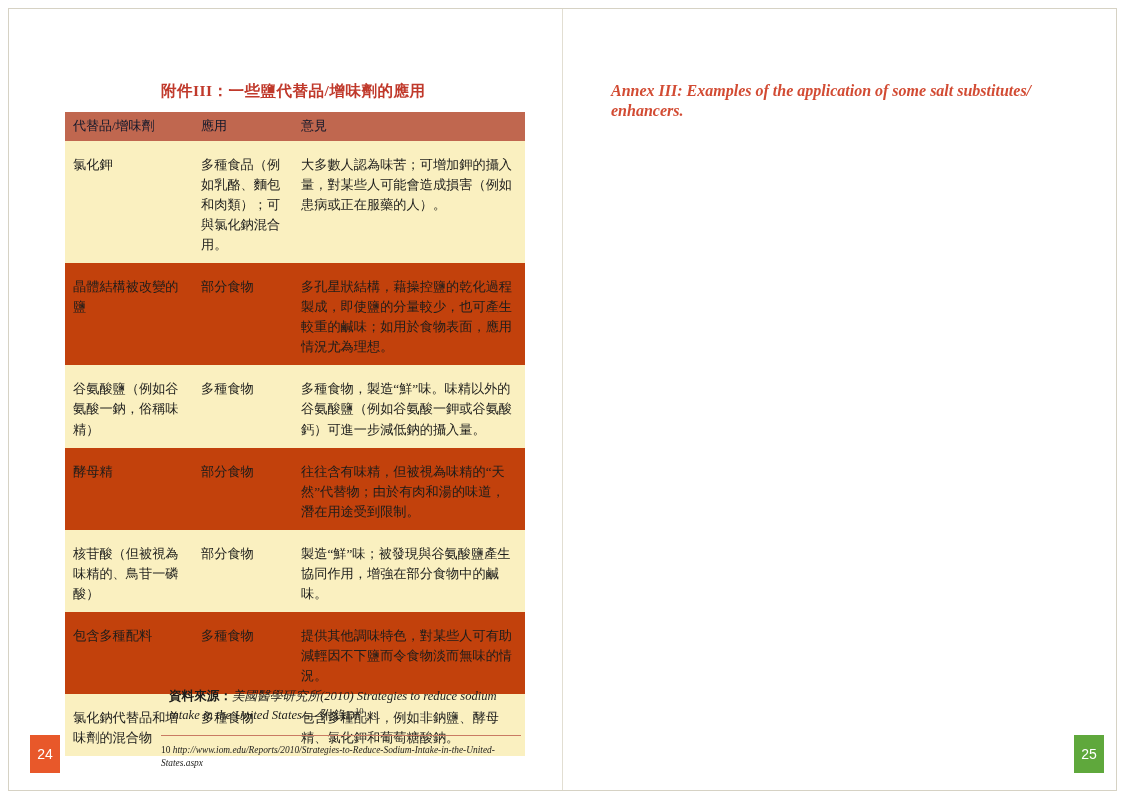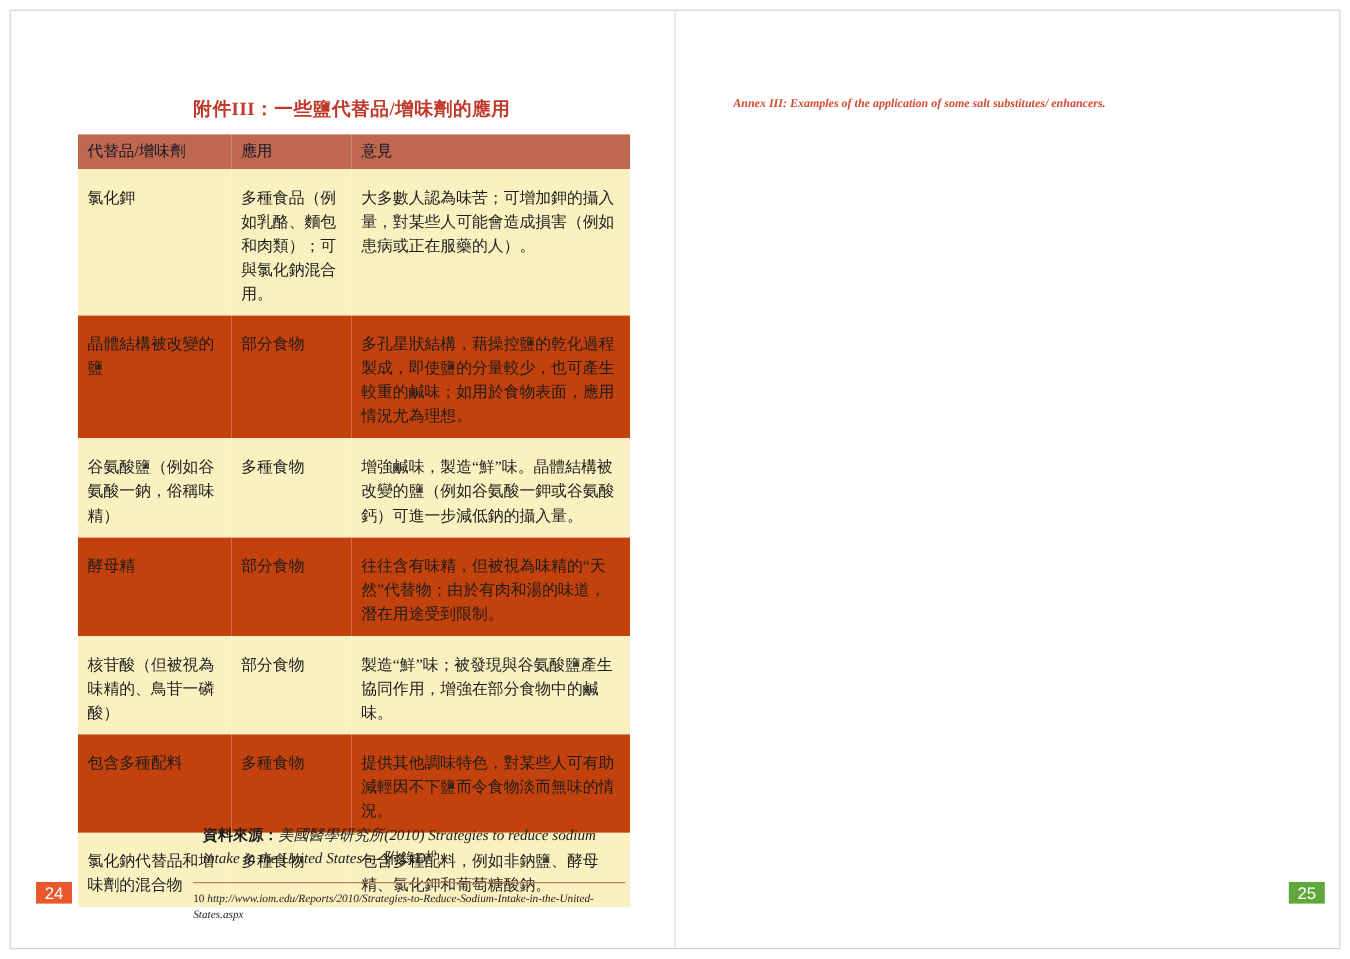--- a/index.html
+++ b/index.html
@@ -59,21 +59,21 @@
     color: #c0392b;
     letter-spacing: 0.5px;
   }
 
   .en-title {
     position: absolute;
     left: 48px;
     top: 72px;
     width: 440px;
     font-family: "Liberation Serif", serif;
-    font-size: 10px;
+    font-size: 16px;
     font-weight: bold;
     font-style: italic;
     color: #d24b33;
     line-height: 1.28;
   }
 
   table.doc-table {
     position: absolute;
     border-collapse: collapse;
     table-layout: fixed;
@@ -147,21 +147,21 @@
   .footnote-left {
     left: 152px;
     top: 735px;
     width: 360px;
   }
   .fn-num { font-style: normal; }
 
   .page-num {
     position: absolute;
     width: 30px;
-    height: 18px;
+    height: 38px;
     color: #ffffff;
     font-family: "Liberation Sans", sans-serif;
     font-size: 14px;
     display: flex;
     align-items: center;
     justify-content: center;
   }
   .page-num-left {
     left: 30px;
     top: 735px;
@@ -205,21 +205,21 @@
         <td>大多數人認為味苦；可增加鉀的攝入量，對某些人可能會造成損害（例如患病或正在服藥的人）。</td>
       </tr>
       <tr class="row-blue">
         <td>晶體結構被改變的鹽</td>
         <td>部分食物</td>
         <td>多孔星狀結構，藉操控鹽的乾化過程製成，即使鹽的分量較少，也可產生較重的鹹味；如用於食物表面，應用情況尤為理想。</td>
       </tr>
       <tr class="row-yellow">
         <td>谷氨酸鹽（例如谷氨酸一鈉，俗稱味精）</td>
         <td>多種食物</td>
-        <td>增強鹹味，製造“鮮”味。晶體結構被改變的鹽（例如谷氨酸一鉀或谷氨酸鈣）可進一步減低鈉的攝入量。</td>
+        <td>多種食物，製造“鮮”味。味精以外的谷氨酸鹽（例如谷氨酸一鉀或谷氨酸鈣）可進一步減低鈉的攝入量。</td>
       </tr>
       <tr class="row-blue">
         <td>酵母精</td>
         <td>部分食物</td>
         <td>往往含有味精，但被視為味精的“天然”代替物；由於有肉和湯的味道，潛在用途受到限制。</td>
       </tr>
       <tr class="row-yellow">
         <td>核苷酸（但被視為味精的、鳥苷一磷酸）</td>
         <td>部分食物</td>
         <td>製造“鮮”味；被發現與谷氨酸鹽產生協同作用，增強在部分食物中的鹹味。</td>

